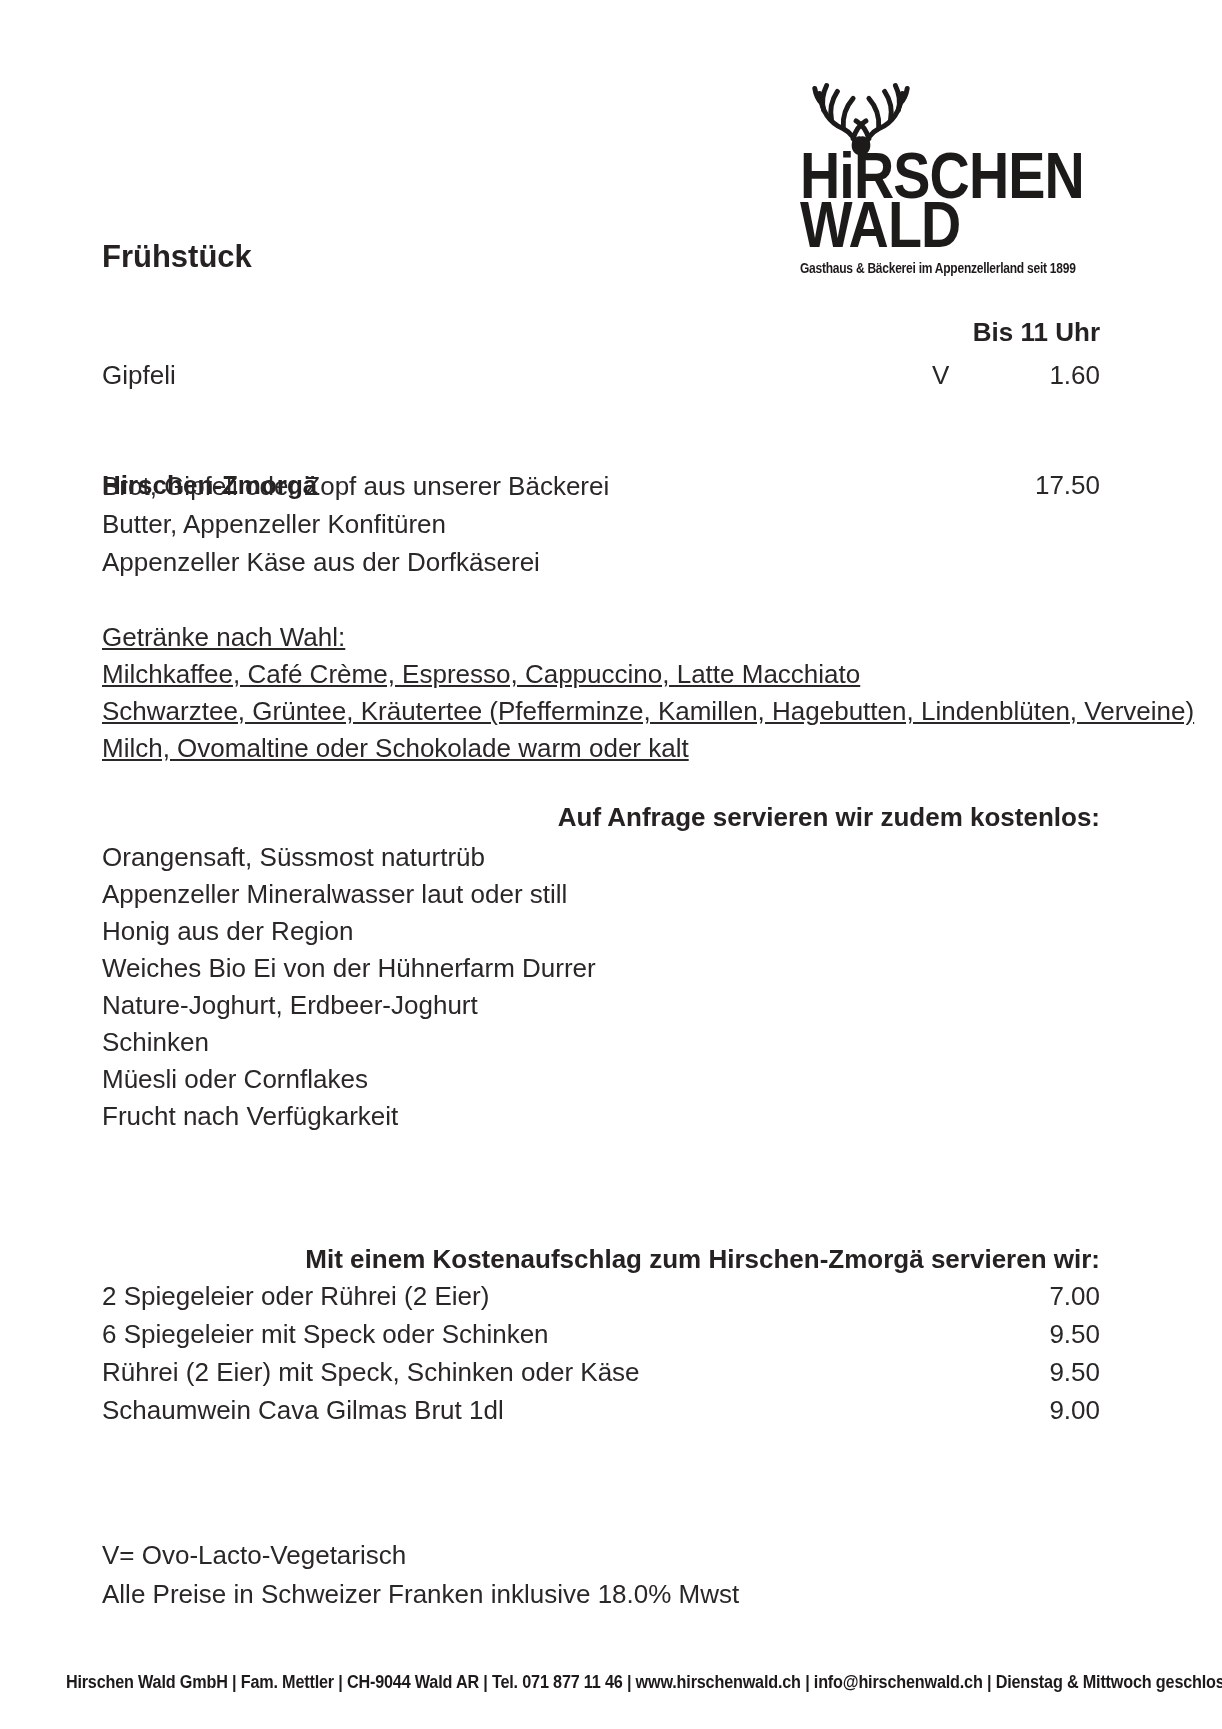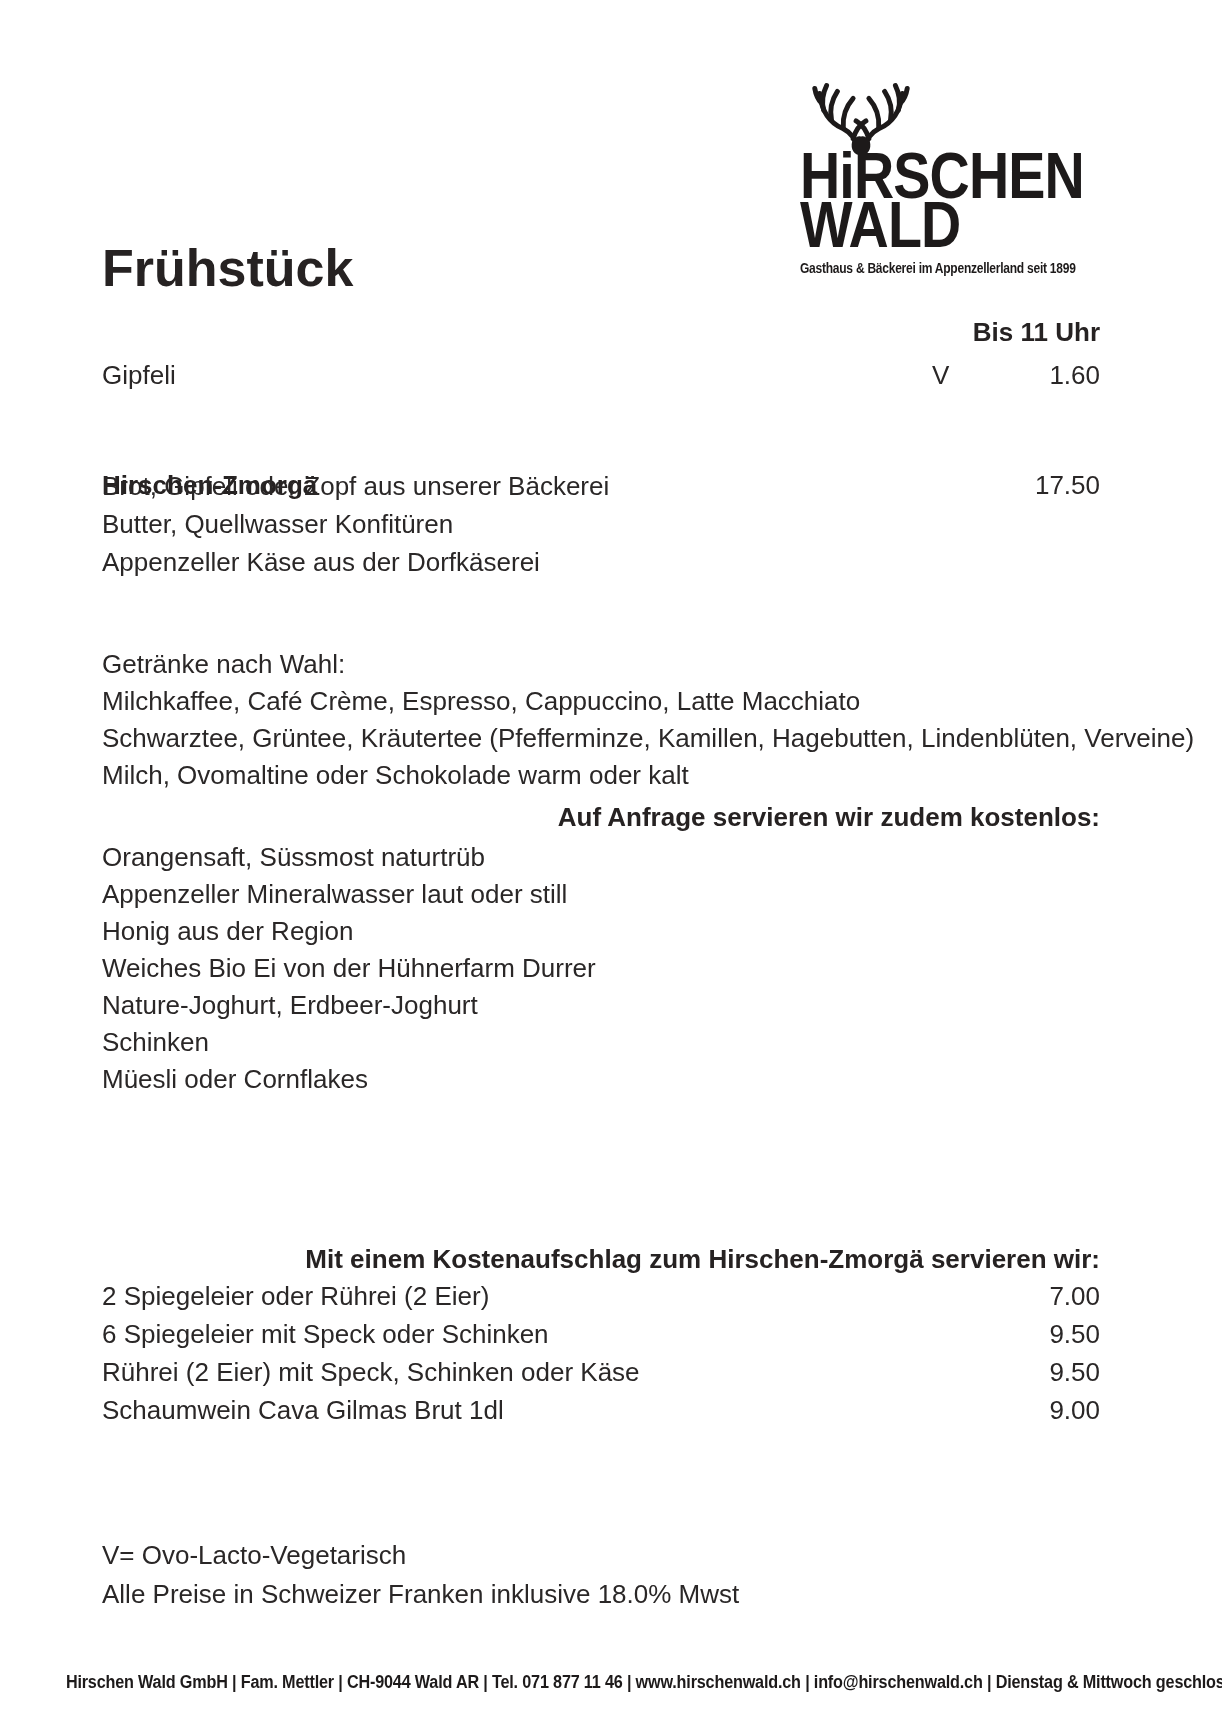--- a/index.html
+++ b/index.html
@@ -18,21 +18,21 @@
   .logo-line { font-weight:bold; font-size:64px; line-height:0.77; letter-spacing:-1px;
                transform:scaleX(0.87); transform-origin:left top; white-space:nowrap; }
   .logo-line.first { margin-top:-6px; }
   .logo-tagline { margin-top:9px; font-weight:bold; font-size:14px; letter-spacing:-0.3px;
                   transform:scaleX(0.86); transform-origin:left top; white-space:nowrap; }
 
   
   .content { position:absolute; left:102px; top:0; width:998px; }
   .abs { position:absolute; left:0; right:0; }
 
-  .page-title { font-weight:bold; font-size:52px; line-height:1.1; color:#262222; }
+  .page-title { font-weight:bold; font-size:31px; line-height:1.1; color:#262222; }
   .h-bold { font-weight:bold; font-size:26px; line-height:37px; color:#262222;text-align:right; }
   .body-line { font-weight:normal; font-size:26px; line-height:37px; white-space:nowrap; }
   .lh38 .body-line, .lh38.body-line { line-height:38px; }
 
   .price-row { display:flex; align-items:baseline; position:relative; font-size:26px; line-height:38px; }
   .price-row .item-name { white-space:nowrap; }
   .price-row .item-price { margin-left:auto; text-align:right; white-space:nowrap; }
   .price-row.bold-row .item-name, .price-row.bold-row { font-weight:bold; color:#262222; }
   .price-row.bold-row .item-price { font-weight:normal; color:#2a2727; }
   .diet-marker { position:absolute; left:830px; top:0; font-weight:normal; }
@@ -85,41 +85,42 @@
       <span class="item-price">1.60</span>
     </div>
 
     <div class="abs price-row bold-row" style="top:428px;">
       <span class="item-name">Hirschen-Zmorgä</span>
       <span class="item-price">17.50</span>
     </div>
 
     <div class="abs lh38" style="top:467px;">
       <div class="body-line">Brot, Gipfeli oder Zopf aus unserer Bäckerei</div>
-      <div class="body-line">Butter, Quellwasser Konfitüren</div>
+      <div class="body-line">Butter, Appenzeller Konfitüren</div>
       <div class="body-line">Appenzeller Käse aus der Dorfkäserei</div>
     </div>
 
-    <div class="abs" style="top:646px;">
+    <div class="abs" style="top:619px;text-decoration:underline;">
       <div class="body-line">Getränke nach Wahl:</div>
       <div class="body-line">Milchkaffee, Café Crème, Espresso, Cappuccino, Latte Macchiato</div>
       <div class="body-line">Schwarztee, Grüntee, Kräutertee (Pfefferminze, Kamillen, Hagebutten, Lindenblüten, Verveine)</div>
       <div class="body-line">Milch, Ovomaltine oder Schokolade warm oder kalt</div>
     </div>
 
     <div class="abs h-bold" style="top:799px;">Auf Anfrage servieren wir zudem kostenlos:</div>
 
     <div class="abs" style="top:839px;">
       <div class="body-line">Orangensaft, Süssmost naturtrüb</div>
       <div class="body-line">Appenzeller Mineralwasser laut oder still</div>
       <div class="body-line">Honig aus der Region</div>
       <div class="body-line">Weiches Bio Ei von der Hühnerfarm Durrer</div>
       <div class="body-line">Nature-Joghurt, Erdbeer-Joghurt</div>
       <div class="body-line">Schinken</div>
       <div class="body-line">Müesli oder Cornflakes</div>
+      <div class="body-line">Frucht nach Verfügkarkeit</div>
     </div>
 
     <div class="abs h-bold" style="top:1241px;">Mit einem Kostenaufschlag zum Hirschen-Zmorgä servieren wir:</div>
 
     <div class="abs" style="top:1277px;">
       <div class="price-row">
         <span class="item-name">2 Spiegeleier oder Rührei (2 Eier)</span>
         <span class="item-price">7.00</span>
       </div>
       <div class="price-row">

